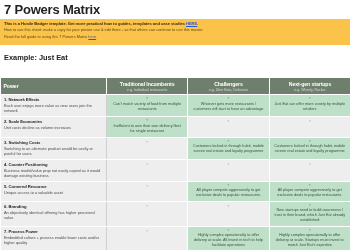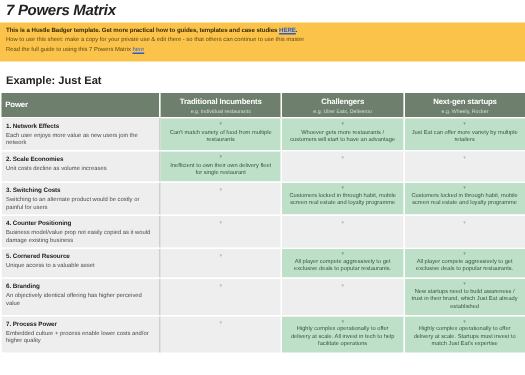--- a/index.html
+++ b/index.html
@@ -7,41 +7,41 @@
     margin: 0; padding: 0;
     width: 350px; height: 250px;
     background: #ffffff;
     font-family: "Liberation Sans", sans-serif;
     overflow: hidden;
   }
   #page { position: relative; width: 350px; height: 250px; background:#fff; }
 
   
   .doc-title {
-    font-size: 10px; font-weight: bold; color:#222;
-    padding: 2px 4px 2px 4px; letter-spacing: -0.2px; font-style: italic;
+    font-size: 13px; font-weight: bold; color:#222;
+    padding: 2px 4px 2px 4px; letter-spacing: -0.2px;
   }
   .banner {
     background: #fbc34a;
     padding: 2px 4px 3px 4px;
     line-height: 1.25;
   }
   .banner-line1 {
     font-size: 4.1px; font-weight: bold; color:#3a2c05;
     margin-bottom: 2px; letter-spacing: -0.05px;
   }
   .banner-line2, .banner-line3 {
     font-size: 3.9px; color:#5c4a14; margin-bottom: 2px;
   }
   .lnk { color:#2a5bd7; text-decoration: underline; }
 
   
   .example-title {
     font-size: 7.4px; font-weight: bold; color:#222;
-    padding: 8px 4px 4px 4px;
+    padding: 8px 4px 16px 4px;
   }
 
   
   table.matrix {
     width: 350px; border-collapse: collapse; table-layout: fixed;
   }
   table.matrix col.c-power  { width: 106px; }
   table.matrix col.c-col    { width: 81.3px; }
 
   thead th {

